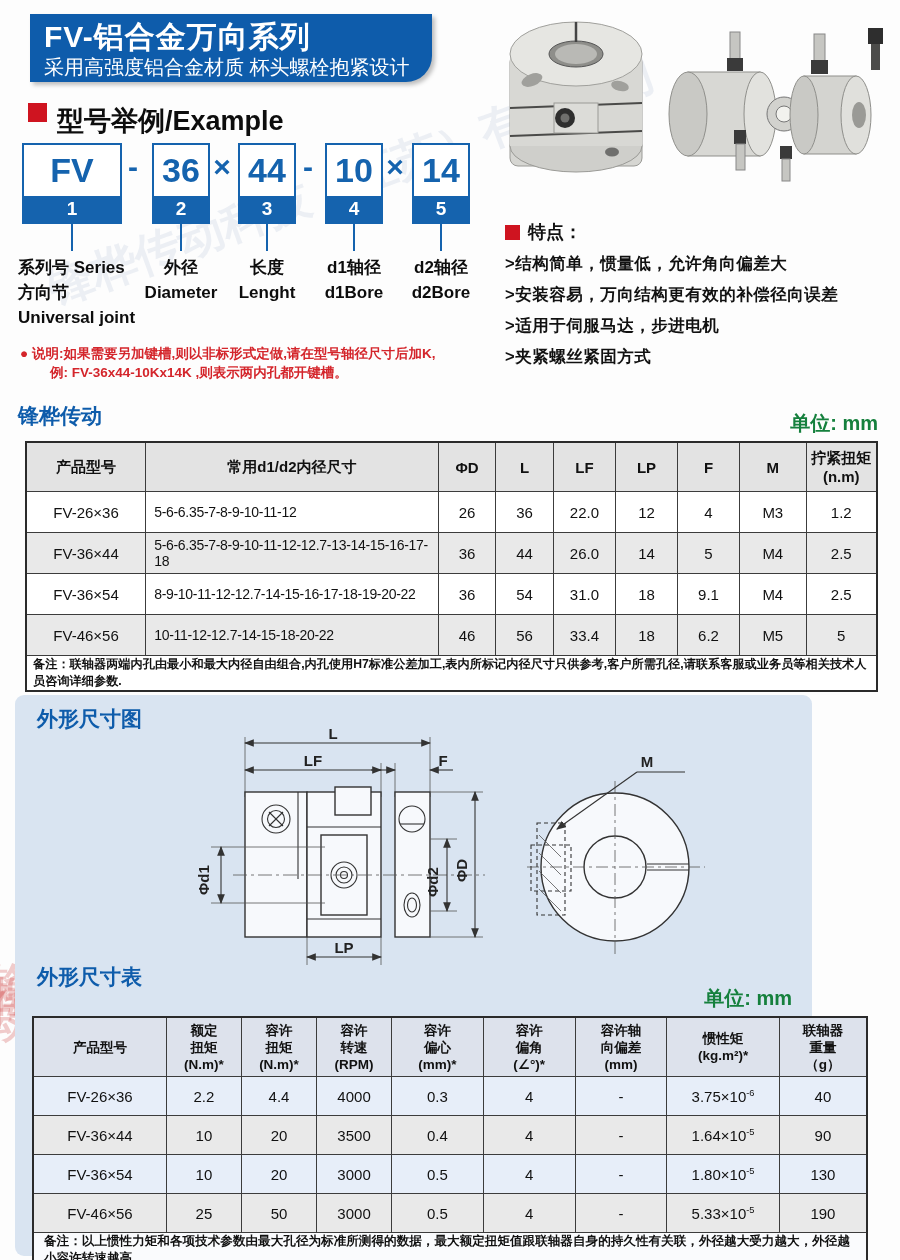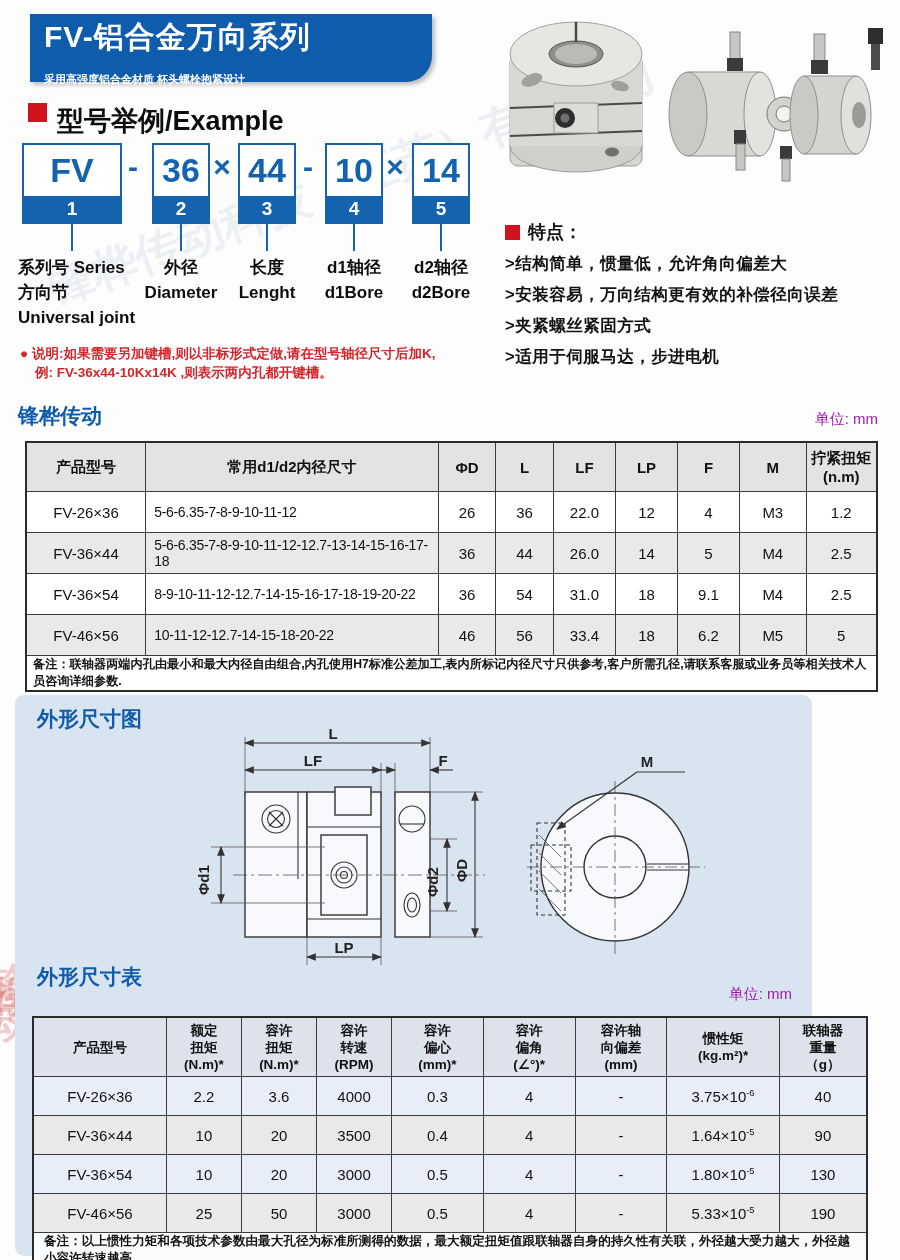--- a/index.html
+++ b/index.html
@@ -12,21 +12,21 @@
   .wm1{left:30px;top:150px;font-size:46px;transform:rotate(-20deg);}
   .wm2{left:230px;top:540px;font-size:40px;transform:rotate(-20deg);color:rgba(90,120,170,.08);}
   .wm3{left:110px;top:820px;font-size:44px;transform:rotate(-20deg);color:rgba(90,120,170,.13);}
   .wm-red{position:absolute;left:-16px;top:930px;font-size:40px;font-weight:bold;color:rgba(205,55,55,.25);
     writing-mode:vertical-rl;letter-spacing:14px;pointer-events:none;z-index:0;}
   
   .banner{position:absolute;left:30px;top:14px;width:402px;height:68px;background:#0e5cab;
     border-radius:0 0 26px 0;box-shadow:3px 3px 4px rgba(0,0,0,.25);color:#fff;
     padding:6px 0 16px 14px;box-sizing:border-box;z-index:2;}
   .banner-title{font-size:30px;font-weight:bold;line-height:33px;letter-spacing:1px;}
-  .banner-sub{font-size:11px;font-weight:bold;margin-top:19px;}
+  .banner-sub{font-size:20px;font-weight:normal;margin-top:1px;}
   
   .photoA{position:absolute;left:492px;top:4px;z-index:1;}
   .photoB{position:absolute;left:652px;top:18px;z-index:1;}
   
   .sec-row{position:absolute;left:28px;top:103px;display:flex;align-items:flex-start;gap:10px;z-index:2;}
   .red-square{width:19px;height:19px;background:#cf1420;}
   .sec-title{font-size:27px;font-weight:bold;color:#0d0d0d;}
   .mbox{position:absolute;top:143px;border:2px solid #1563ae;background:#fff;text-align:center;box-sizing:border-box;z-index:2;}
   .mbox-val{height:51px;line-height:51px;font-size:34px;font-weight:bold;color:#1563ae;}
   .mbox-num{height:26px;line-height:26px;background:#1563ae;color:#fff;font-size:19px;font-weight:bold;}
@@ -37,30 +37,30 @@
   .conn{position:absolute;top:224px;width:2px;height:27px;background:#1563ae;z-index:2;}
   .c1{left:71px;} .c2{left:180px;} .c3{left:266px;} .c4{left:353px;} .c5{left:440px;}
   .blabel{position:absolute;top:255px;font-size:17px;font-weight:bold;color:#0d0d0d;
     white-space:pre-line;line-height:25px;z-index:2;}
   .l1{left:18px;text-align:left;}
   .l2{left:121px;width:120px;text-align:center;}
   .l3{left:207px;width:120px;text-align:center;}
   .l4{left:294px;width:120px;text-align:center;}
   .l5{left:381px;width:120px;text-align:center;}
   .rednote{position:absolute;left:20px;top:344px;color:#d4252b;font-weight:bold;font-size:13.5px;line-height:19px;z-index:2;}
-  .rednote .ind{margin-left:15px;}
+  .rednote .ind{margin-left:30px;}
   
   .features{position:absolute;left:505px;top:220px;z-index:2;}
   .feat-title-row{display:flex;align-items:center;gap:8px;}
   .red-square-sm{width:15px;height:15px;background:#cf1420;}
   .feat-title{font-size:18px;font-weight:bold;}
   .feat-item{font-size:16.5px;font-weight:600;margin-top:9px;letter-spacing:.5px;}
   
   .blue-title{position:absolute;font-size:21px;font-weight:bold;color:#0e5cab;z-index:2;}
-  .unit{position:absolute;font-size:15px;font-weight:normal;color:#a21caf;z-index:2;}
+  .unit{position:absolute;font-size:20px;font-weight:bold;color:#15803d;z-index:2;}
   
   .twrap{position:absolute;z-index:2;}
   table{border-collapse:collapse;width:100%;table-layout:fixed;background:#fff;}
   table,th,td{border:1px solid #3c3c3c;}
   table{border:2px solid #2b2b2b;}
   th{font-weight:bold;white-space:pre-line;}
   td{text-align:center;}
   
   .tech-table th{background:#e3e3e3;height:46px;font-size:15px;}
   .tech-table td{height:38px;font-size:15px;}
@@ -189,22 +189,22 @@
   <div class="ind">例: FV-36x44-10Kx14K ,则表示两内孔都开键槽。</div>
 </div>
 
 <div class="features">
   <div class="feat-title-row">
     <div class="red-square-sm"></div>
     <div class="feat-title">特点：</div>
   </div>
   <div class="feat-item">&gt;结构简单，惯量低，允许角向偏差大</div>
   <div class="feat-item">&gt;安装容易，万向结构更有效的补偿径向误差</div>
+  <div class="feat-item">&gt;适用于伺服马达，步进电机</div>
   <div class="feat-item">&gt;夹紧螺丝紧固方式</div>
-  <div class="feat-item">&gt;适用于伺服马达，步进电机</div>
 </div>
 
 <div class="blue-title" style="left:18px;top:402px;">锋桦传动</div>
 <div class="unit" style="right:22px;top:410px;">单位: mm</div>
 <div class="twrap" style="left:25px;top:441px;width:853px;" id="tech-table-wrap">
     <table class="tech-table">
       <colgroup>
         <col style="width: 13.5%;">
         <col style="width: 33%;">
         <col style="width: 6.5%;">
@@ -413,21 +413,21 @@
 (kg.m²)*</th>
             <th>联轴器
 重量
 （g）</th>
           </tr>
         </thead>
         <tbody>
           <tr class="blue">
             <td>FV-26×36</td>
             <td>2.2</td>
-            <td>3.6</td>
+            <td>4.4</td>
             <td>4000</td>
             <td>0.3</td>
             <td>4</td>
             <td>-</td>
             <td><span>3.75×10</span><sup>-6</sup></td>
             <td>40</td>
           </tr>
           <tr class="gray">
             <td>FV-36×44</td>
             <td>10</td>

